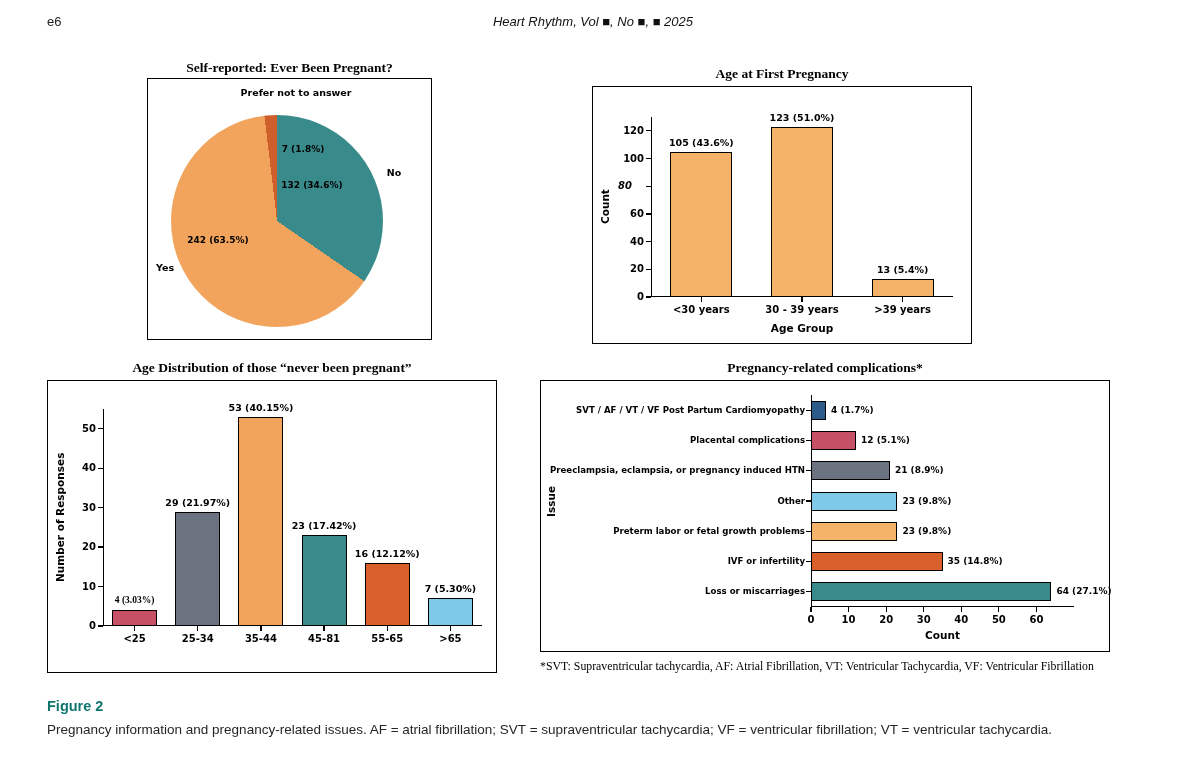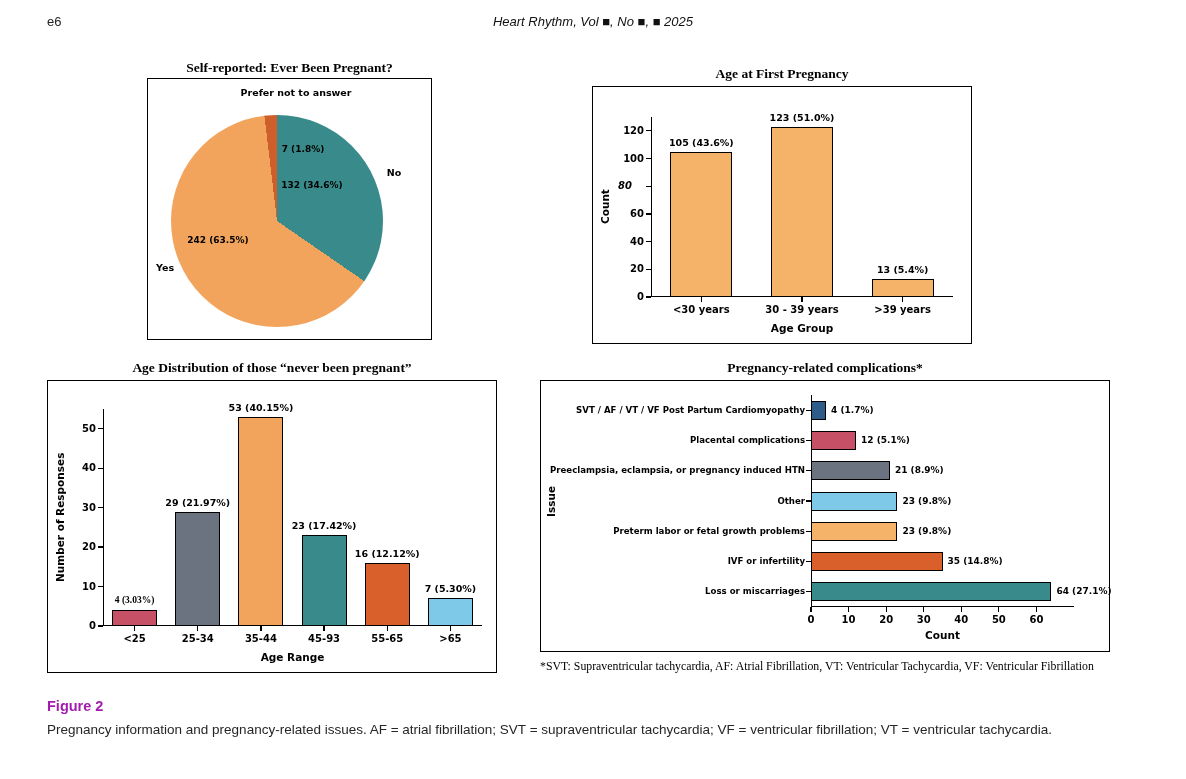--- a/index.html
+++ b/index.html
@@ -110,31 +110,30 @@
       <div class="bar" style="left: 127.25px; top: 130.582px; width: 45px; height: 114.418px; background: rgb(108, 115, 128);"></div>
       <div class="val-label" style="left: 104.75px; top: 115.582px; width: 90px;">29 (21.97%)</div>
       <div class="xtick-label" style="left: 118.167px; top: 252px; width: 63.1667px;">25-34</div>
       <div class="tick-v" style="left: 149.15px; top: 245px;"></div>
       <div class="bar" style="left: 190.417px; top: 35.8909px; width: 45px; height: 209.109px; background: rgb(242, 164, 92);"></div>
       <div class="val-label" style="left: 167.917px; top: 20.8909px; width: 90px;">53 (40.15%)</div>
       <div class="xtick-label" style="left: 181.333px; top: 252px; width: 63.1667px;">35-44</div>
       <div class="tick-v" style="left: 212.317px; top: 245px;"></div>
       <div class="bar" style="left: 253.583px; top: 154.255px; width: 45px; height: 90.7455px; background: rgb(57, 139, 139);"></div>
       <div class="val-label" style="left: 231.083px; top: 139.255px; width: 90px;">23 (17.42%)</div>
-      <div class="xtick-label" style="left: 244.5px; top: 252px; width: 63.1667px;">45-93</div>
+      <div class="xtick-label" style="left: 244.5px; top: 252px; width: 63.1667px;">45-81</div>
       <div class="tick-v" style="left: 275.483px; top: 245px;"></div>
       <div class="bar" style="left: 316.75px; top: 181.873px; width: 45px; height: 63.1273px; background: rgb(217, 95, 43);"></div>
       <div class="val-label" style="left: 294.25px; top: 166.873px; width: 90px;">16 (12.12%)</div>
       <div class="xtick-label" style="left: 307.667px; top: 252px; width: 63.1667px;">55-65</div>
       <div class="tick-v" style="left: 338.65px; top: 245px;"></div>
       <div class="bar" style="left: 379.917px; top: 217.382px; width: 45px; height: 27.6182px; background: rgb(126, 201, 232);"></div>
       <div class="val-label" style="left: 357.417px; top: 202.382px; width: 90px;">7 (5.30%)</div>
       <div class="xtick-label" style="left: 370.833px; top: 252px; width: 63.1667px;">&gt;65</div>
       <div class="tick-v" style="left: 401.817px; top: 245px;"></div>
-      <div class="xlabel" style="left: 55px; top: 270px; width: 379px;">Age Range</div>
     </div>
 </div>
 
 <div class="panel-title" style="left:540px;top:360px;width:570px;">Pregnancy-related complications*</div>
 <div class="panel-box" style="left:540px;top:380px;width:570px;height:272px;">
   <div class="chart">
       <div class="plot" style="left: 270px; top: 14px; width: 263px; height: 212px;"></div>
       <div class="ylabel" style="left: 2px; top: 14px; height: 212px;">Issue</div>
       <div class="xtick-label" style="left: 250px; top: 233px; width: 40px;">0</div>
       <div class="tick-v" style="left: 269.4px; top: 226px;"></div>
@@ -176,14 +175,14 @@
       <div class="tick-h" style="left: 265px; top: 179.971px;"></div>
       <div class="bar" style="left: 270px; top: 201.357px; width: 240.457px; height: 19px; background: rgb(57, 139, 139);"></div>
       <div class="cat-label" style="right: 304px; top: 205.357px;">Loss or miscarriages</div>
       <div class="hval-label" style="left: 515.457px; top: 205.357px;">64 (27.1%)</div>
       <div class="tick-h" style="left: 265px; top: 210.257px;"></div>
       <div class="xlabel" style="left: 270px; top: 248px; width: 263px;">Count</div>
     </div>
 </div>
 <div class="chart-footnote" style="left:540px;top:659px;">*SVT: Supraventricular tachycardia, AF: Atrial Fibrillation, VT: Ventricular Tachycardia, VF: Ventricular Fibrillation</div>
 
-<div class="figure-label" style="color: #a21caf;">Figure 2</div>
+<div class="figure-label" style="color: #0f766e;">Figure 2</div>
 <div class="figure-caption">Pregnancy information and pregnancy-related issues. AF = atrial fibrillation; SVT = supraventricular tachycardia; VF = ventricular fibrillation; VT = ventricular tachycardia.</div>
 
 </body></html>

